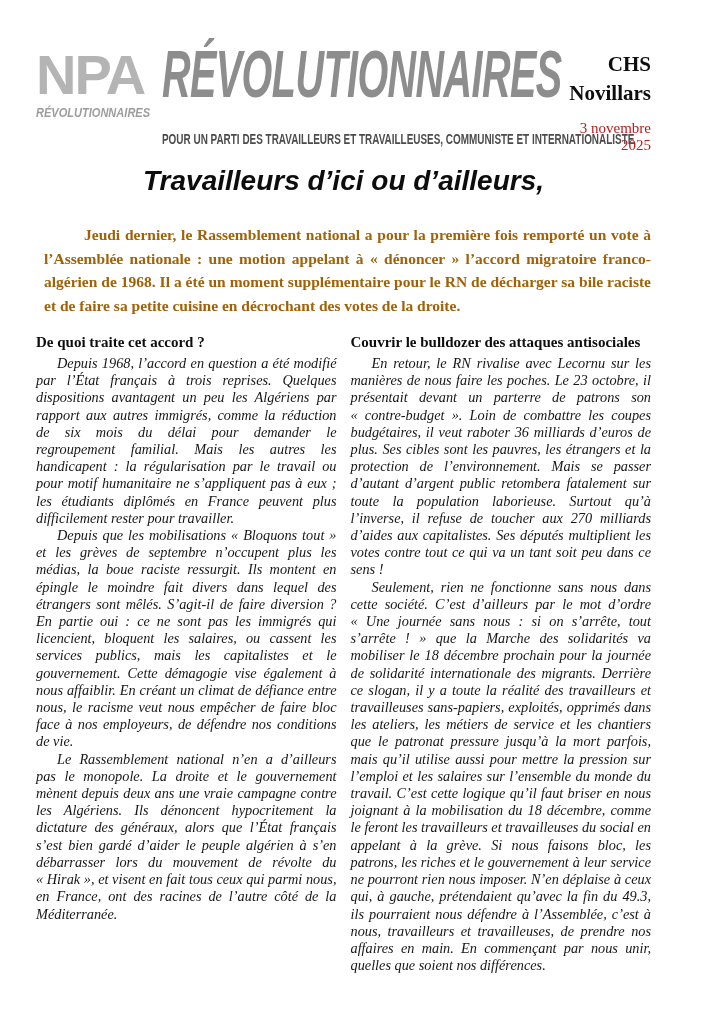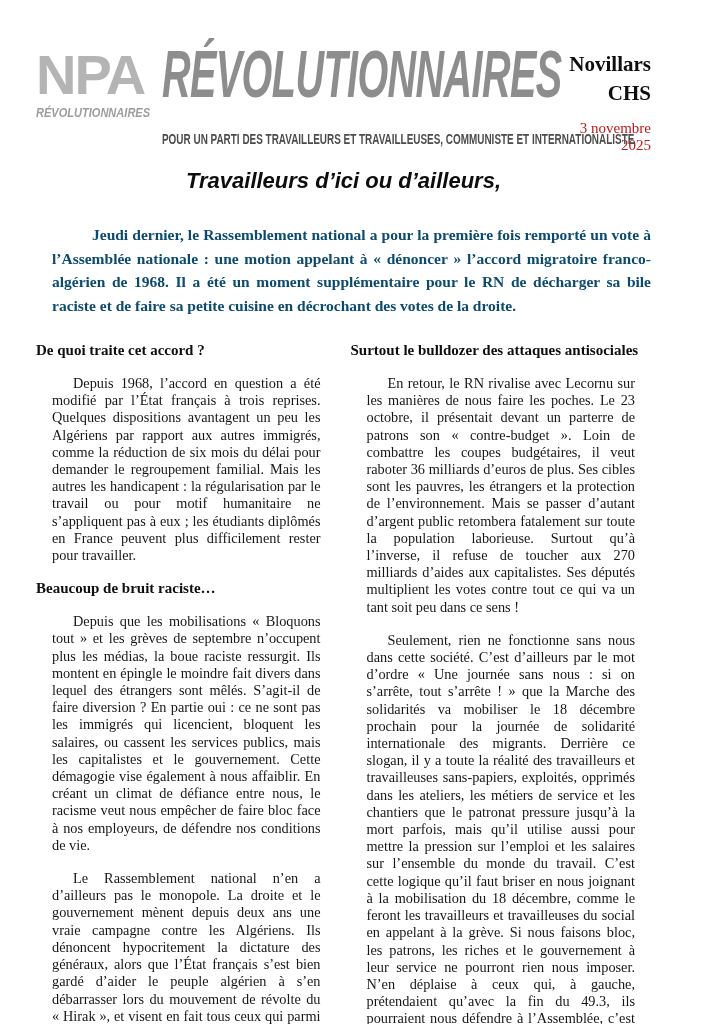--- a/index.html
+++ b/index.html
@@ -50,44 +50,44 @@
   .edition-block { margin-left: auto; text-align: right; margin-top: 6px; }
   .edition-name { font-weight: bold; font-size: 21px; line-height: 29px; color: #0e0e0e; }
   .edition-date { font-size: 15px; margin-top: 12px; color: #b91c1c; }
 
   
   .main-title {
     margin: 28px 0 0 0;
     text-align: center;
     font-family: "Liberation Sans", sans-serif;
     font-weight: bold; font-style: italic;
-    font-size: 22px; line-height: 26px;
+    font-size: 28px; line-height: 26px;
     color: #0d0d0d;
   }
 
   
   .intro {
-    margin: 29px 0 0 16px;
+    margin: 29px 0 0 8px;
     font-weight: bold;
     font-size: 15.5px; line-height: 23.5px;
     text-align: justify;
     text-indent: 40px;
-    color: #0c4a6e;
+    color: #a16207;
   }
 
   
   .cols { display: flex; gap: 14px; margin-top: 17px; }
   .col { flex: 1 1 0; text-align: justify; font-size: 14.3px; line-height: 17.2px; color: #161616; }
   .col h2 {
     font-size: 15px; line-height: 17px;
     margin: 7px 0 4px 0; font-weight: bold; color: #0e0e0e;
     text-align: left;
   }
-  .col h2.first { margin-top: 8px; }
-  .col p { margin: 16px; text-indent: 21px; hyphens: none; }
+  .col h2.first { margin-top: 0; }
+  .col p { margin: 0; text-indent: 21px; hyphens: none; font-style: italic; }
 </style>
 </head>
 <body>
 
 <div class="page">
 
   <header class="masthead">
     <div class="npa-block">
       <div class="npa-word">NPA</div>
       <div class="npa-sub">RÉVOLUTIONNAIRES</div>
@@ -95,39 +95,38 @@
     <div class="mast-block">
       <div class="mast-word">
         <span>RÉVOLUTIONNAIRES</span>
       </div>
       <div class="mast-tagline">
         <span>POUR UN PARTI DES TRAVAILLEURS ET TRAVAILLEUSES, COMMUNISTE ET INTERNATIONALISTE</span>
       </div>
     </div>
     <div class="edition-block">
       <div class="edition-name">
+        <div>CHS</div>
         <div>Novillars</div>
-        <div>CHS</div>
       </div>
       <div class="edition-date">3 novembre 2025</div>
     </div>
   </header>
 
   <h1 class="main-title"><span>Travailleurs d’ici ou d’ailleurs,</span><br></h1>
 
   <p class="intro">Jeudi dernier, le Rassemblement national a pour la première fois remporté un vote à l’Assemblée nationale&nbsp;: une motion appelant à «&nbsp;dénoncer&nbsp;» l’accord migratoire franco-algérien de 1968. Il a été un moment supplémentaire pour le RN de décharger sa bile raciste et de faire sa petite cuisine en décrochant des votes de la droite.</p>
 
   <div class="cols">
     <div class="col">
       <h2 class="first">De quoi traite cet accord&nbsp;?</h2>
       <p>Depuis 1968, l’accord en question a été modifié par l’État français à trois reprises. Quelques dispositions avantagent un peu les Algériens par rapport aux autres immigrés, comme la réduction de six mois du délai pour demander le regroupement familial. Mais les autres les handicapent&nbsp;: la régularisation par le travail ou pour motif humanitaire ne s’appliquent pas à eux&nbsp;; les étudiants diplômés en France peuvent plus difficilement rester pour travailler.</p>
-      <h2>Beaucoup de bruit raciste…</h2>
       <p>Depuis que les mobilisations «&nbsp;Bloquons tout&nbsp;» et les grèves de septembre n’occupent plus les médias, la boue raciste ressurgit. Ils montent en épingle le moindre fait divers dans lequel des étrangers sont mêlés. S’agit-il de faire diversion&nbsp;? En partie oui&nbsp;: ce ne sont pas les immigrés qui licencient, bloquent les salaires, ou cassent les services publics, mais les capitalistes et le gouvernement. Cette démagogie vise également à nous affaiblir. En créant un climat de défiance entre nous, le racisme veut nous empêcher de faire bloc face à nos employeurs, de défendre nos conditions de vie.</p>
       <p>Le Rassemblement national n’en a d’ailleurs pas le monopole. La droite et le gouvernement mènent depuis deux ans une vraie campagne contre les Algériens. Ils dénoncent hypocritement la dictature des généraux, alors que l’État français s’est bien gardé d’aider le peuple algérien à s’en débarrasser lors du mouvement de révolte du «&nbsp;Hirak&nbsp;», et visent en fait tous ceux qui parmi nous, en France, ont des racines de l’autre côté de la Méditerranée.</p>
     </div>
     <div class="col">
-      <h2 class="first">Surtout le bulldozer des attaques antisociales</h2>
+      <h2 class="first">Couvrir le bulldozer des attaques antisociales</h2>
       <p>En retour, le RN rivalise avec Lecornu sur les manières de nous faire les poches. Le 23 octobre, il présentait devant un parterre de patrons son «&nbsp;contre-budget&nbsp;». Loin de combattre les coupes budgétaires, il veut raboter 36 milliards d’euros de plus. Ses cibles sont les pauvres, les étrangers et la protection de l’environnement. Mais se passer d’autant d’argent public retombera fatalement sur toute la population laborieuse. Surtout qu’à l’inverse, il refuse de toucher aux 270 milliards d’aides aux capitalistes. Ses députés multiplient les votes contre tout ce qui va un tant soit peu dans ce sens&nbsp;!</p>
       <p>Seulement, rien ne fonctionne sans nous dans cette société. C’est d’ailleurs par le mot d’ordre «&nbsp;Une journée sans nous&nbsp;: si on s’arrête, tout s’arrête&nbsp;!&nbsp;» que la Marche des solidarités va mobiliser le 18 décembre prochain pour la journée de solidarité internationale des migrants. Derrière ce slogan, il y a toute la réalité des travailleurs et travailleuses sans-papiers, exploités, opprimés dans les ateliers, les métiers de service et les chantiers que le patronat pressure jusqu’à la mort parfois, mais qu’il utilise aussi pour mettre la pression sur l’emploi et les salaires sur l’ensemble du monde du travail. C’est cette logique qu’il faut briser en nous joignant à la mobilisation du 18 décembre, comme le feront les travailleurs et travailleuses du social en appelant à la grève. Si nous faisons bloc, les patrons, les riches et le gouvernement à leur service ne pourront rien nous imposer. N’en déplaise à ceux qui, à gauche, prétendaient qu’avec la fin du 49.3, ils pourraient nous défendre à l’Assemblée, c’est à nous, travailleurs et travailleuses, de prendre nos affaires en main. En commençant par nous unir, quelles que soient nos différences.</p>
     </div>
   </div>
 
 </div>
 
 </body></html>

